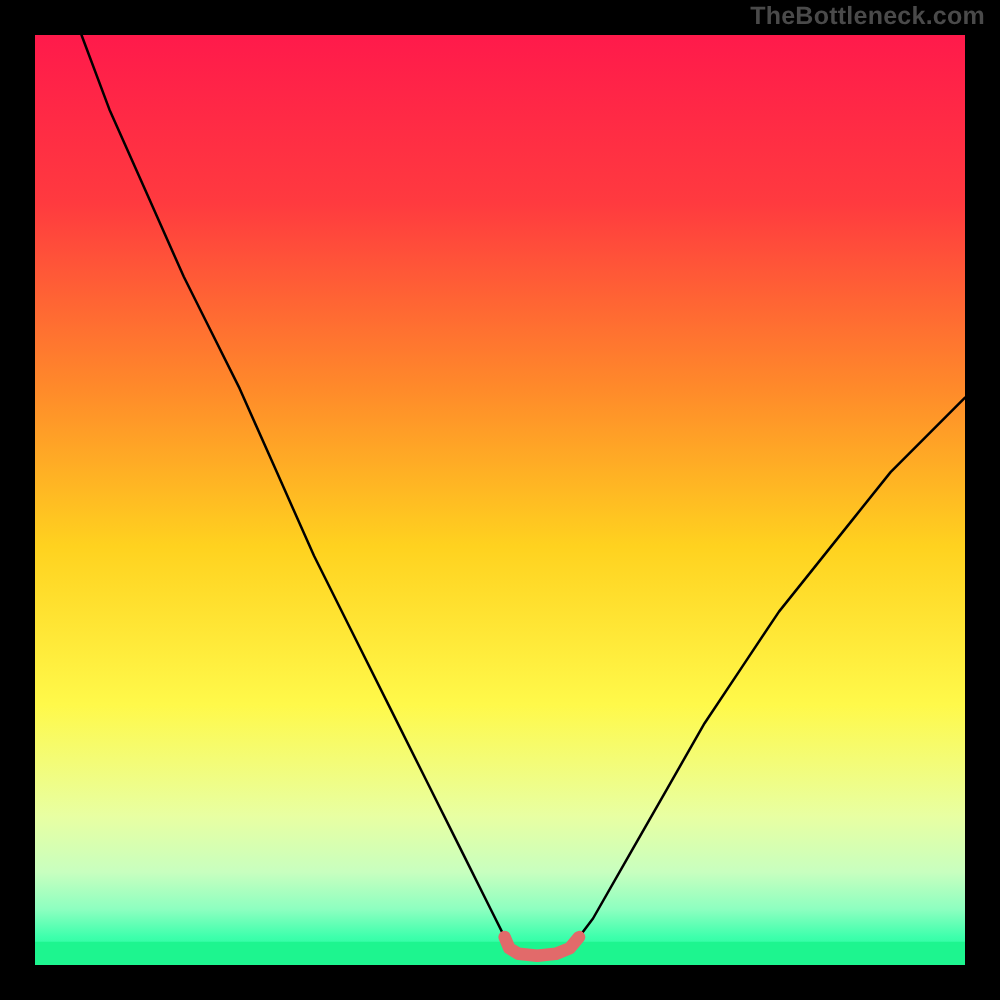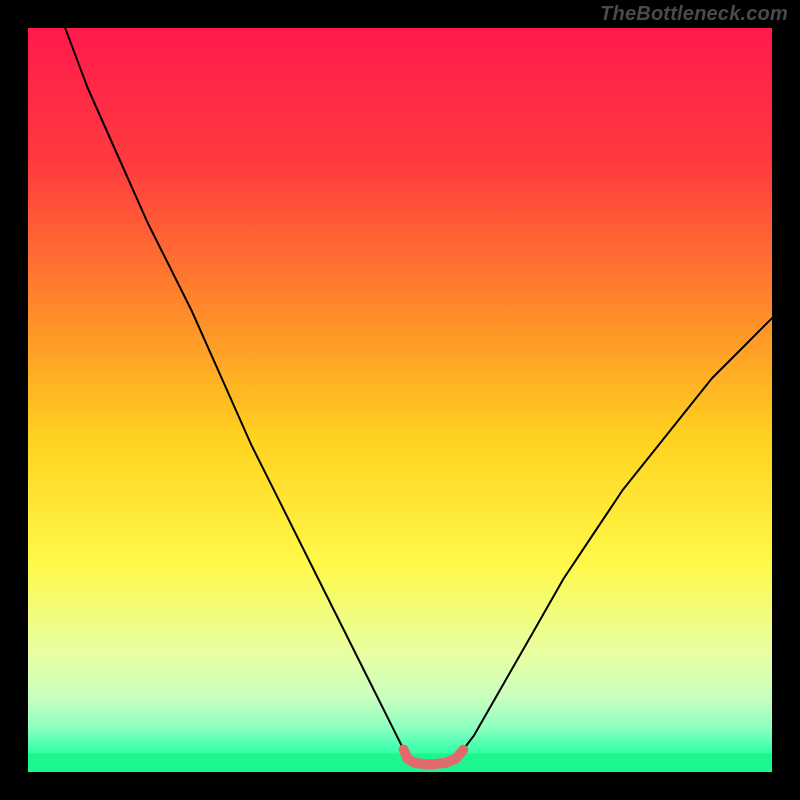--- a/index.html
+++ b/index.html
@@ -9,21 +9,20 @@
     height: 800px;
     background: #000;
     overflow: hidden;
     font-family: Arial, Helvetica, sans-serif;
   }
   .frame {
     position: relative;
     width: 800px;
     height: 800px;
     background: #000;
-    font-style: italic;
   }
   .watermark {
     position: absolute;
     top: 2px;
     right: 12px;
     color: #4a4a4a;
     font-size: 20px;
     font-weight: 600;
     letter-spacing: 0.2px;
     z-index: 30;

